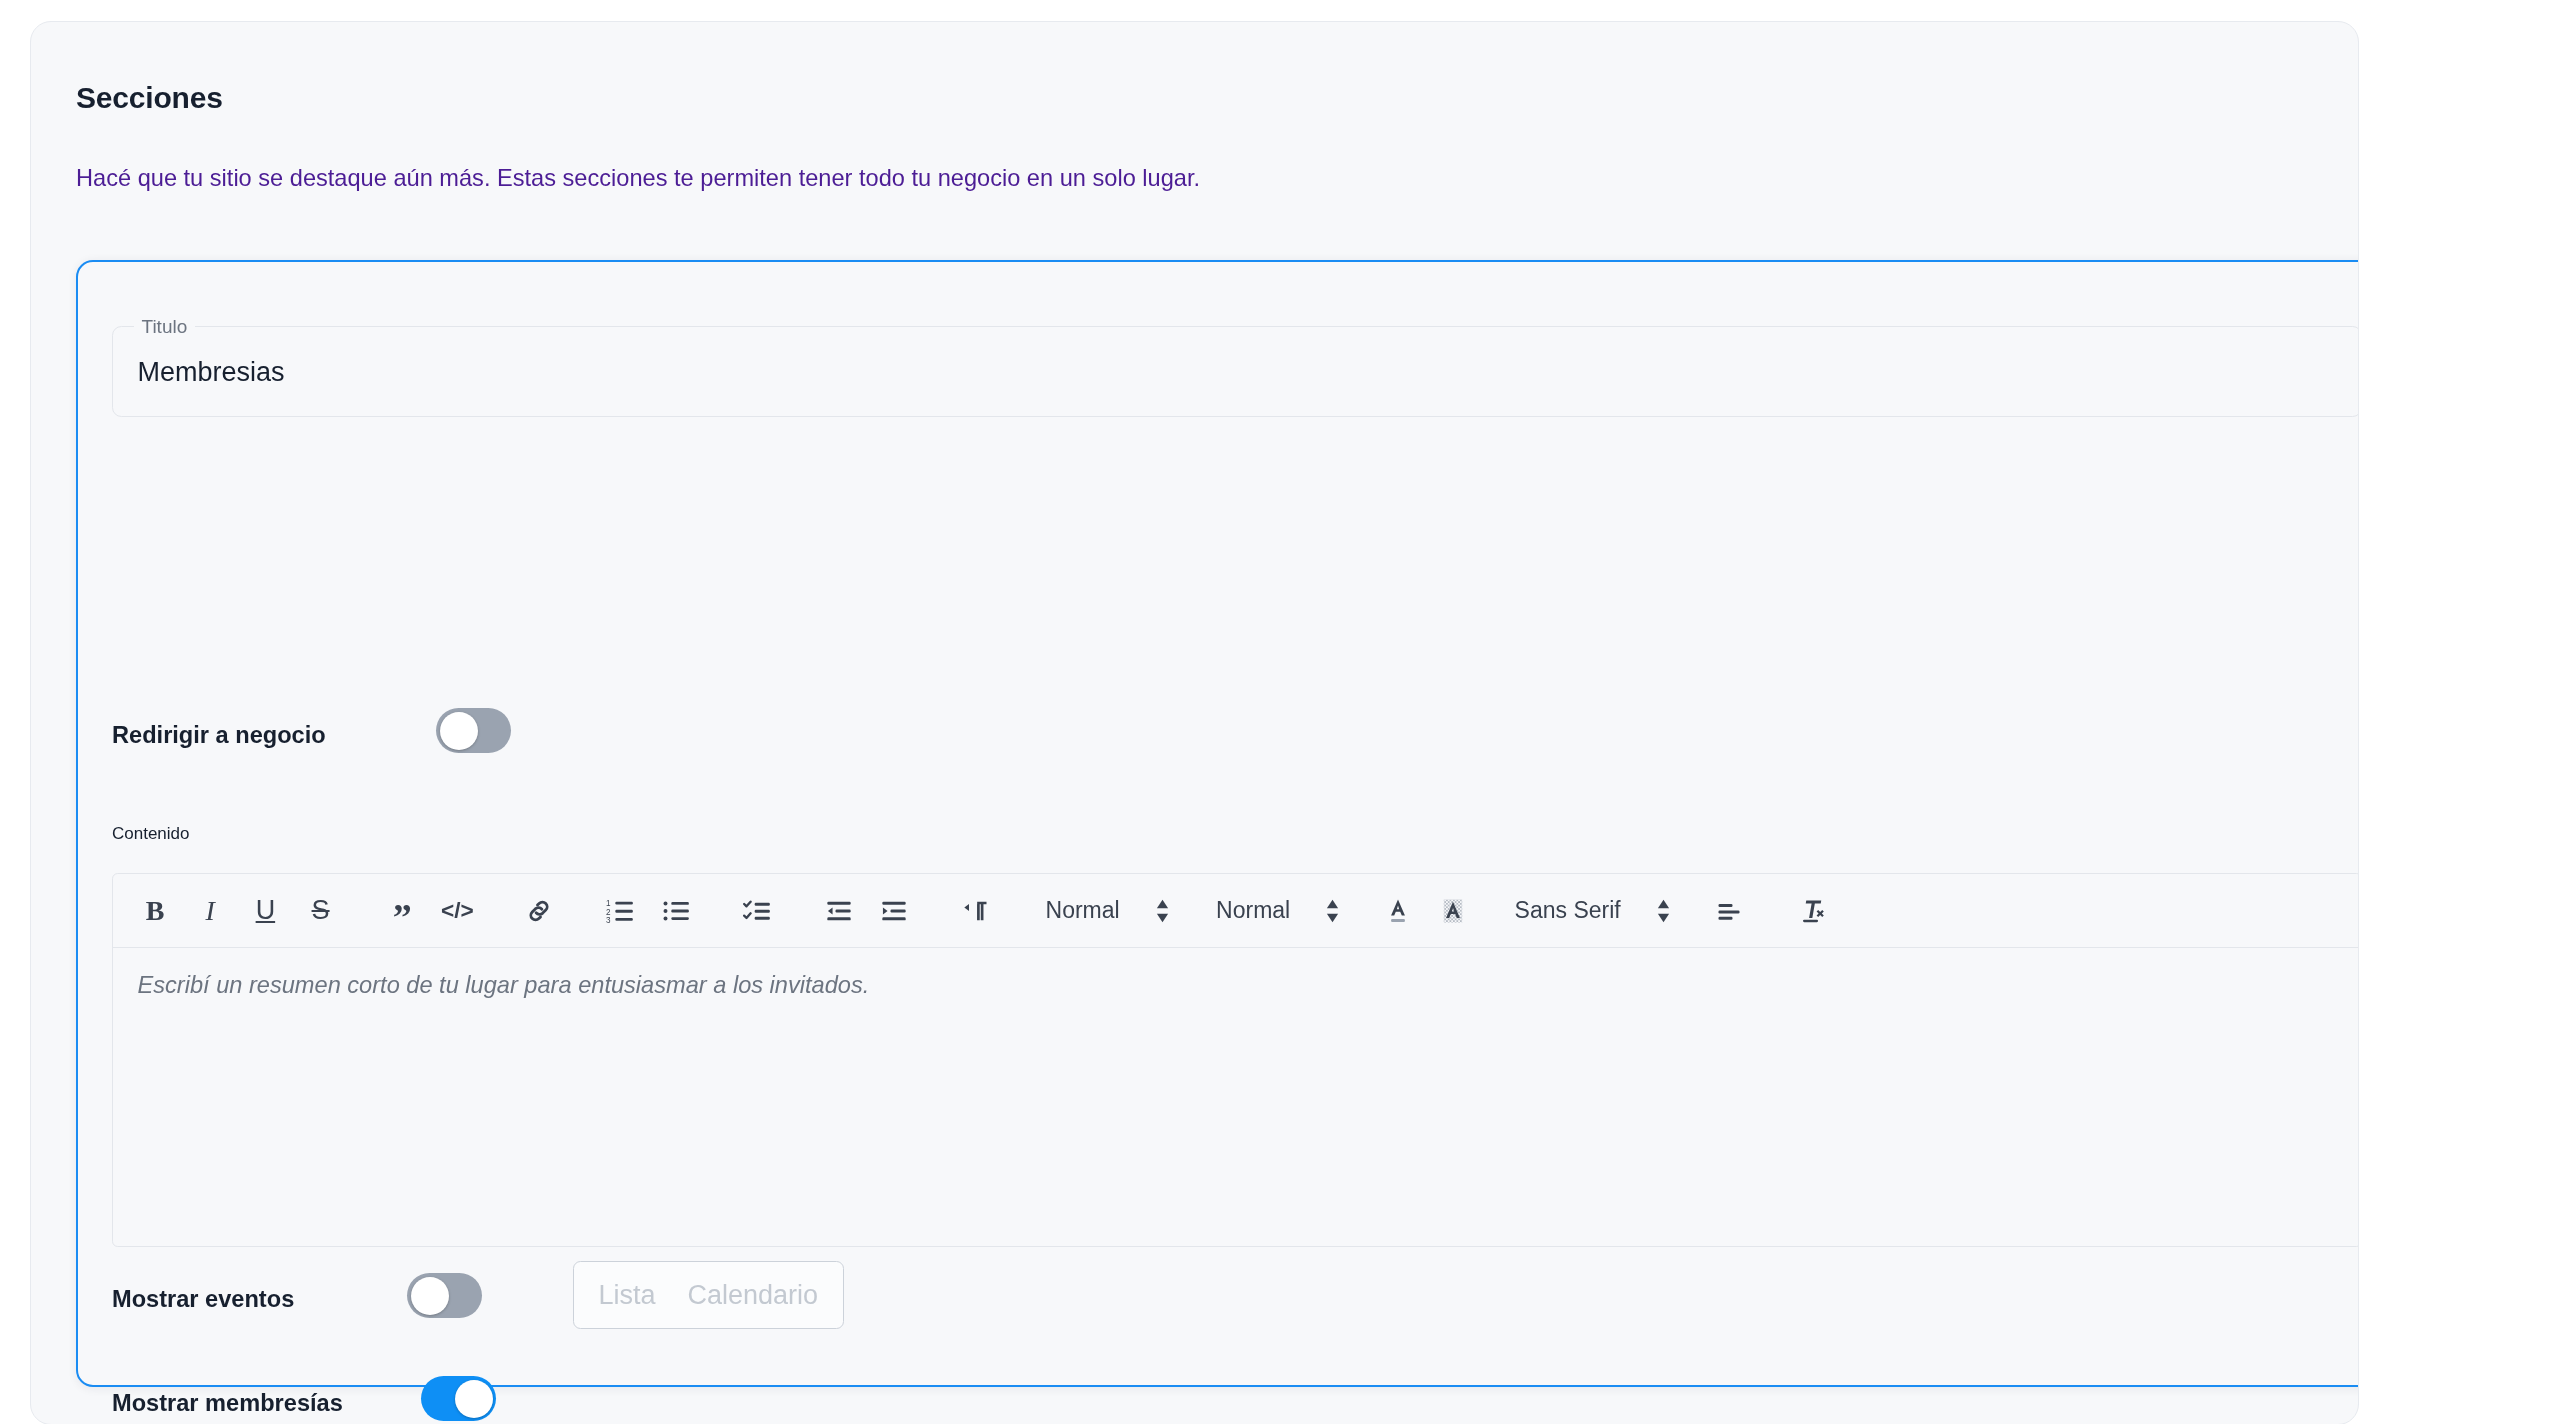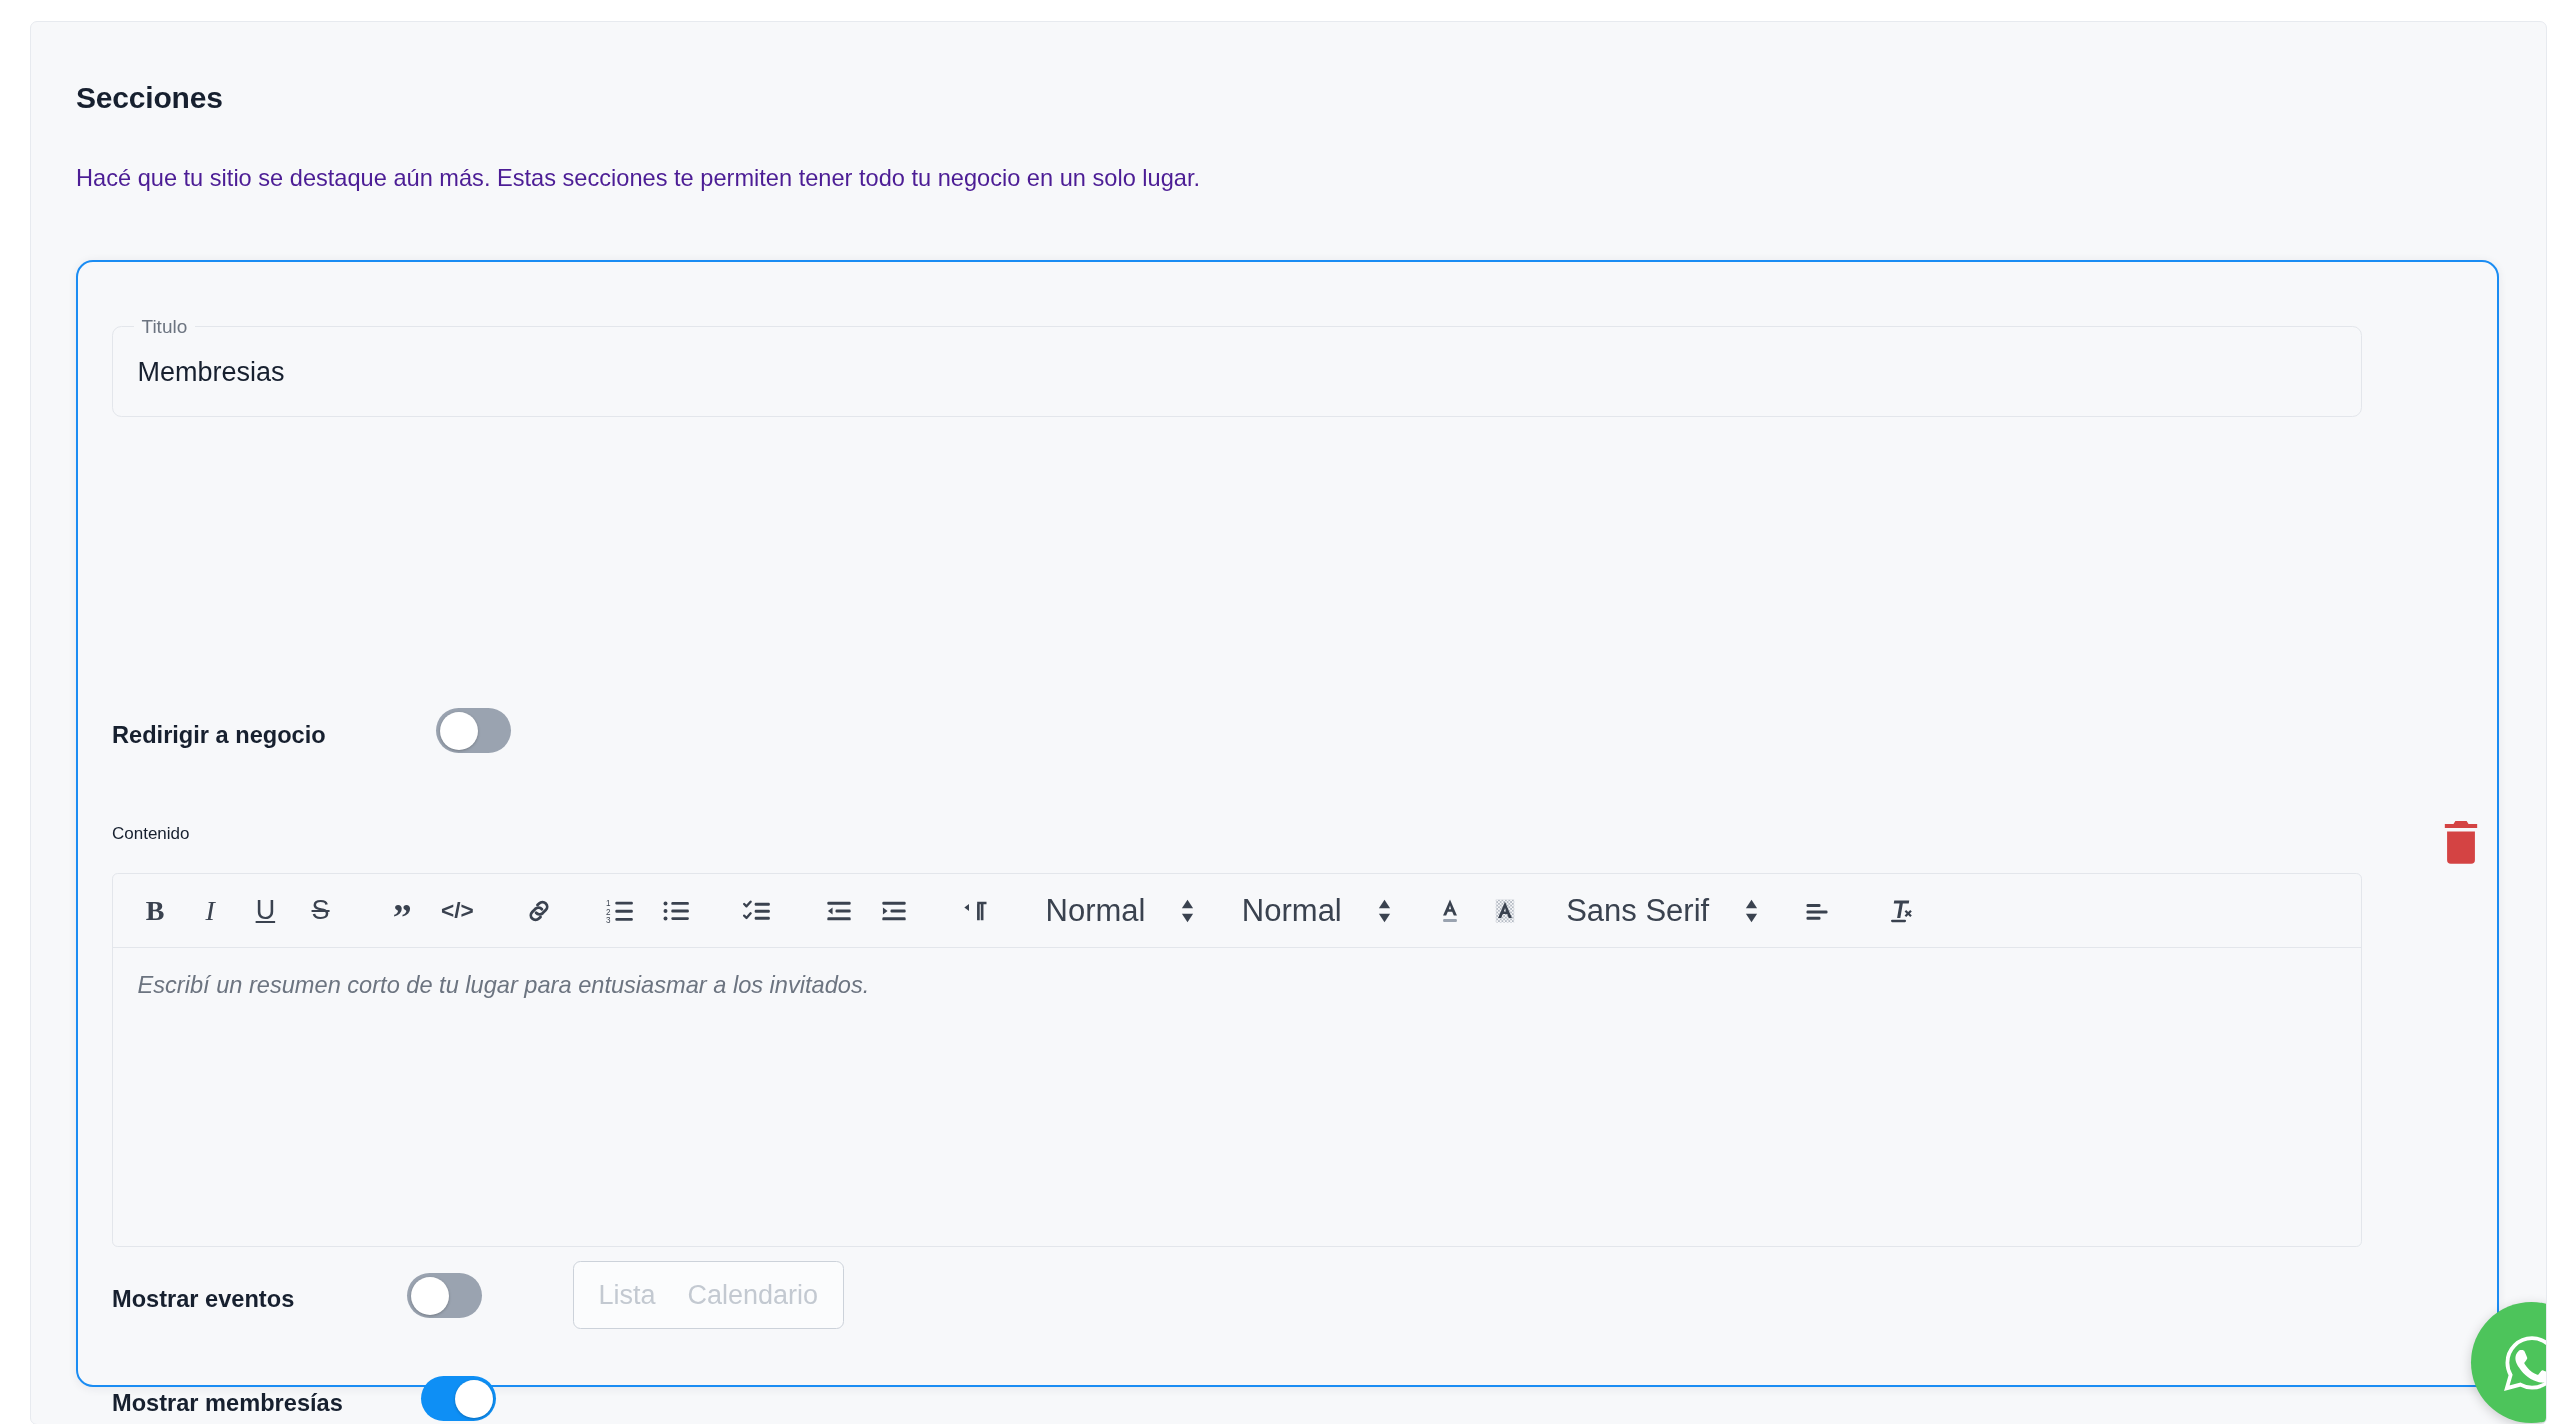--- a/index.html
+++ b/index.html
@@ -5,24 +5,24 @@
   * { box-sizing: border-box; margin: 0; padding: 0; }
   html, body {
     width: 2576px; height: 1425px;
     background: #ffffff;
     font-family: "Liberation Sans", sans-serif;
     overflow: hidden;
   }
   .page-frame {
     position: absolute;
     left: 30px; top: 21px;
-    width: 2517px; height: 1404px;
+    width: 2329px; height: 1404px;
     background: #f7f8fa;
     border: 0.9px solid #e7eaef;
-    border-radius: 7px;
+    border-radius: 21px;
     overflow: hidden;
   }
   .page-title {
     position: absolute; left: 45px; top: 59px;
     font-size: 30px; font-weight: 700; color: #17202f;
     letter-spacing: -0.2px;
   }
   .page-subtitle {
     position: absolute; left: 45px; top: 143px;
     font-size: 23.6px; color: #4c1d95; font-weight: 400;
@@ -125,21 +125,21 @@
   .tb-gap { width: 26.4px; }
   .tb-select {
     display: flex; align-items: center;
     gap: 32px;
     height: 49px;
     margin-right: 34px;
     margin-left: 9.4px;
     cursor: pointer;
   }
   .tb-select .sel-text {
-    font-size: 31px; color: #3a424f;
+    font-size: 23px; color: #3a424f;
     white-space: nowrap;
   }
   .updown { display:block; }
   .editor-body {
     position: absolute;
     left: 0; top: 75px; right: 0; bottom: 0;
     padding: 22.6px 24.5px;
   }
   .editor-placeholder {
     font-size: 23.6px; font-style: italic; color: #6c7480;

